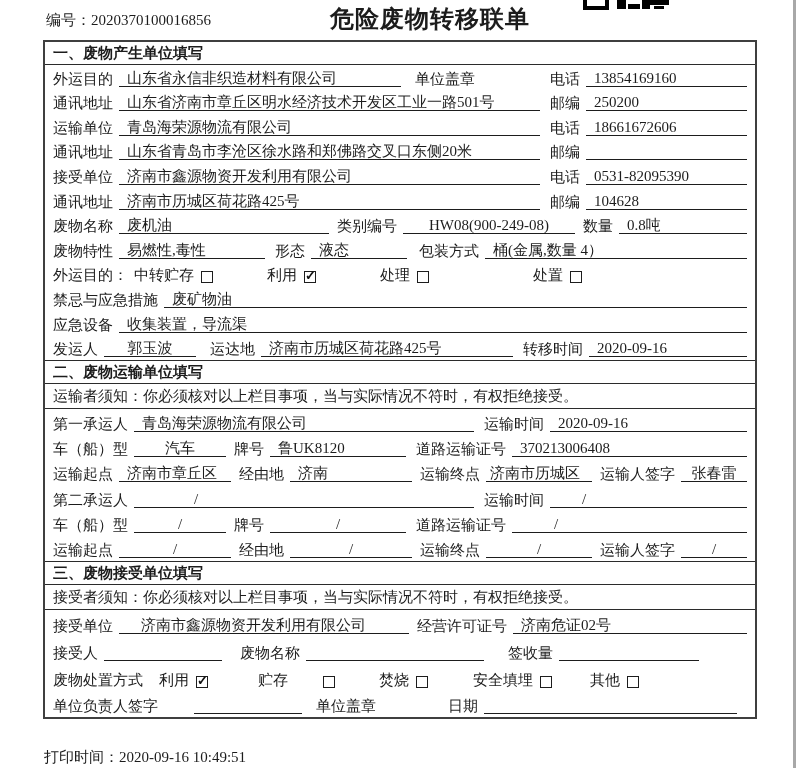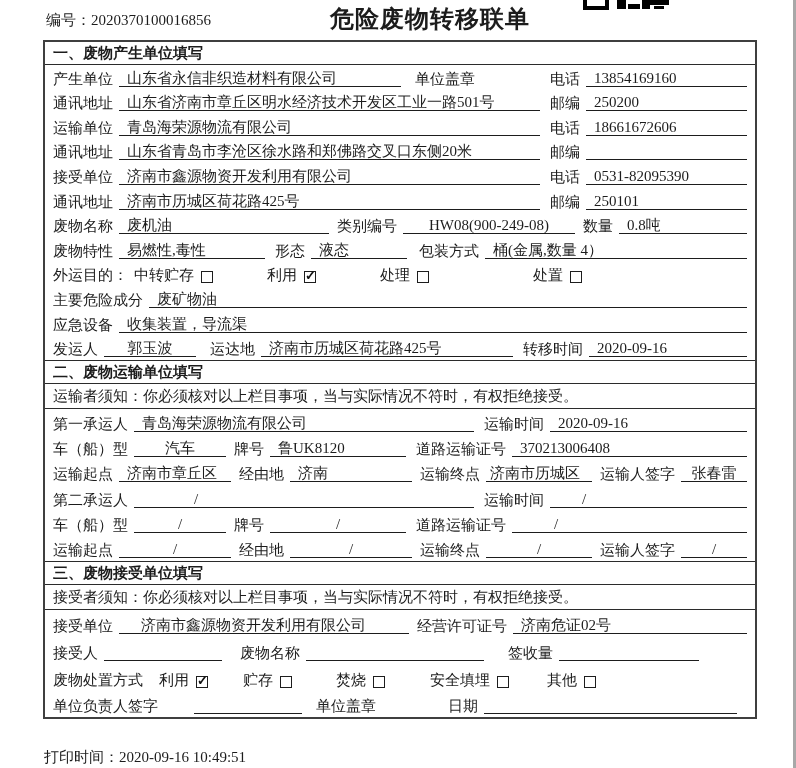--- a/index.html
+++ b/index.html
@@ -55,21 +55,21 @@
   <div style="left:71px;top:6px;width:10px;height:3px;"></div>
 </div>
 <div class="abs edge"></div>
 
 <div class="abs form">
 
   <div class="hd">一、废物产生单位填写</div>
 
   <div class="r">
     <div class="lg">
-      <span class="lb">产生单位</span>
+      <span class="lb">外运目的</span>
       <span class="u" style="width:282px;">山东省永信非织造材料有限公司</span>
       <span class="lb" style="margin-left:14px;">单位盖章</span>
     </div>
     <span class="lb">电话</span>
     <span class="uf">13854169160</span>
   </div>
 
   <div class="r">
     <div class="lg">
       <span class="lb">通讯地址</span>
@@ -105,21 +105,21 @@
     <span class="lb">电话</span>
     <span class="uf">0531-82095390</span>
   </div>
 
   <div class="r">
     <div class="lg">
       <span class="lb">通讯地址</span>
       <span class="uf">济南市历城区荷花路425号</span>
     </div>
     <span class="lb">邮编</span>
-    <span class="uf">250101</span>
+    <span class="uf">104628</span>
   </div>
 
   <div class="r">
     <span class="lb">废物名称</span>
     <span class="u" style="width:210px;">废机油</span>
     <span class="lb" style="margin-left:8px;">类别编号</span>
     <span class="u ctr" style="width:172px;">HW08(900-249-08)</span>
     <span class="lb" style="margin-left:8px;">数量</span>
     <span class="uf">0.8吨</span>
   </div>
@@ -147,21 +147,21 @@
       <span>处理</span>
       <span class="cb" data-checked="false"></span>
     </span>
     <span class="opt" style="margin-left:104px;">
       <span>处置</span>
       <span class="cb" data-checked="false"></span>
     </span>
   </div>
 
   <div class="r">
-    <span class="lb">主要危险成分</span>
+    <span class="lb">禁忌与应急措施</span>
     <span class="uf">废矿物油</span>
   </div>
 
 
   <div class="r">
     <span class="lb">应急设备</span>
     <span class="uf">收集装置，导流渠</span>
   </div>
 
   <div class="r">
@@ -248,21 +248,21 @@
     <span class="lb" style="margin-left:24px;text-align:right;">签收量</span>
     <span class="u" style="width:140px;"></span>
   </div>
 
   <div class="r r3">
     <span class="lb">废物处置方式</span>
     <span class="opt" style="margin-left:16px;">
       <span>利用</span>
       <span class="cb" data-checked="true"></span>
     </span>
-    <span class="opt" style="margin-left:35px;">
+    <span class="opt" style="margin-left:50px;gap:28px;">
       <span>贮存</span>
       <span class="cb" data-checked="false"></span>
     </span>
     <span class="opt" style="margin-left:44px;">
       <span>焚烧</span>
       <span class="cb" data-checked="false"></span>
     </span>
     <span class="opt" style="margin-left:45px;">
       <span>安全填埋</span>
       <span class="cb" data-checked="false"></span>

